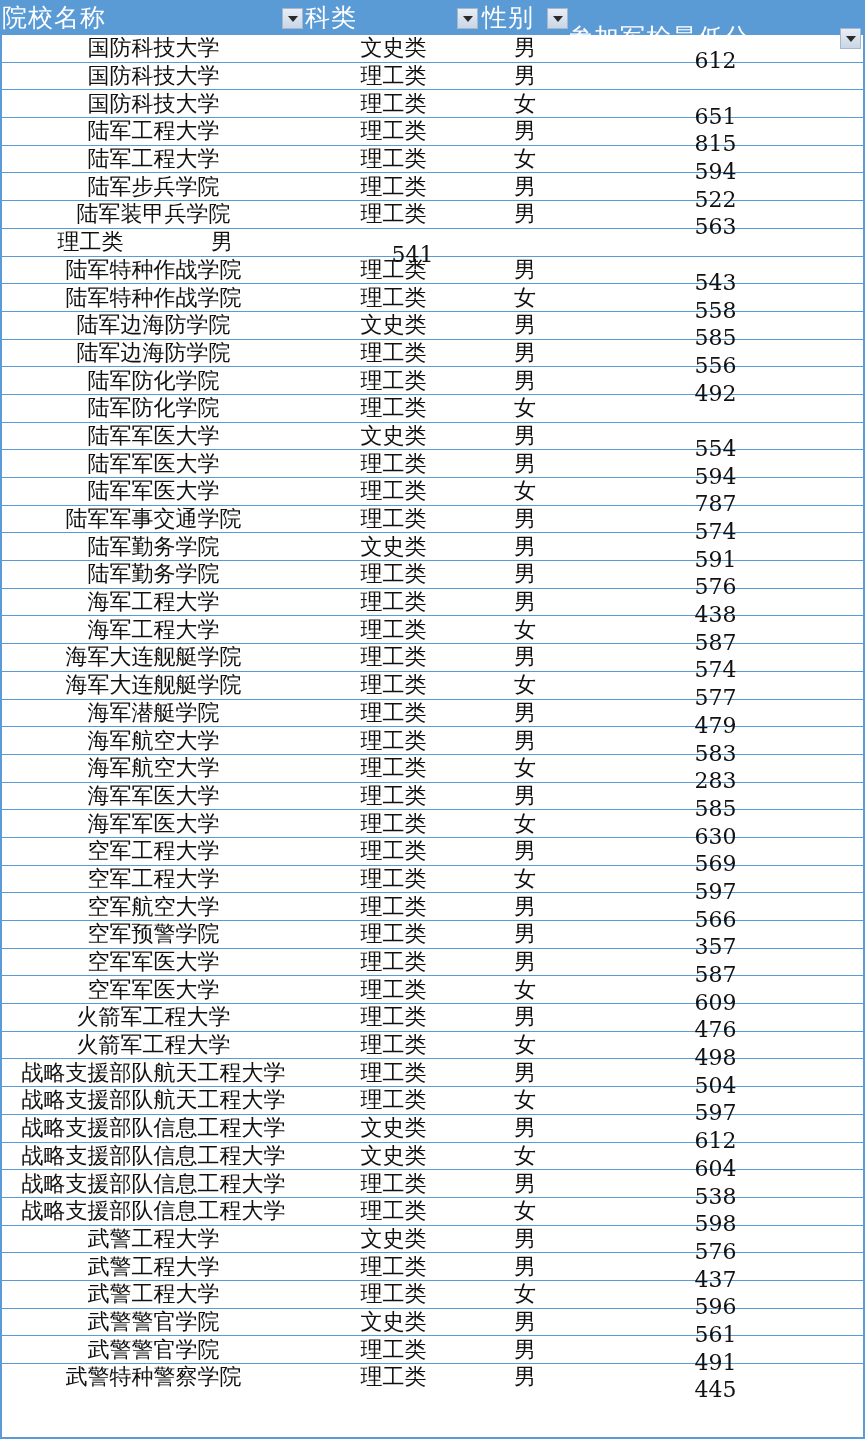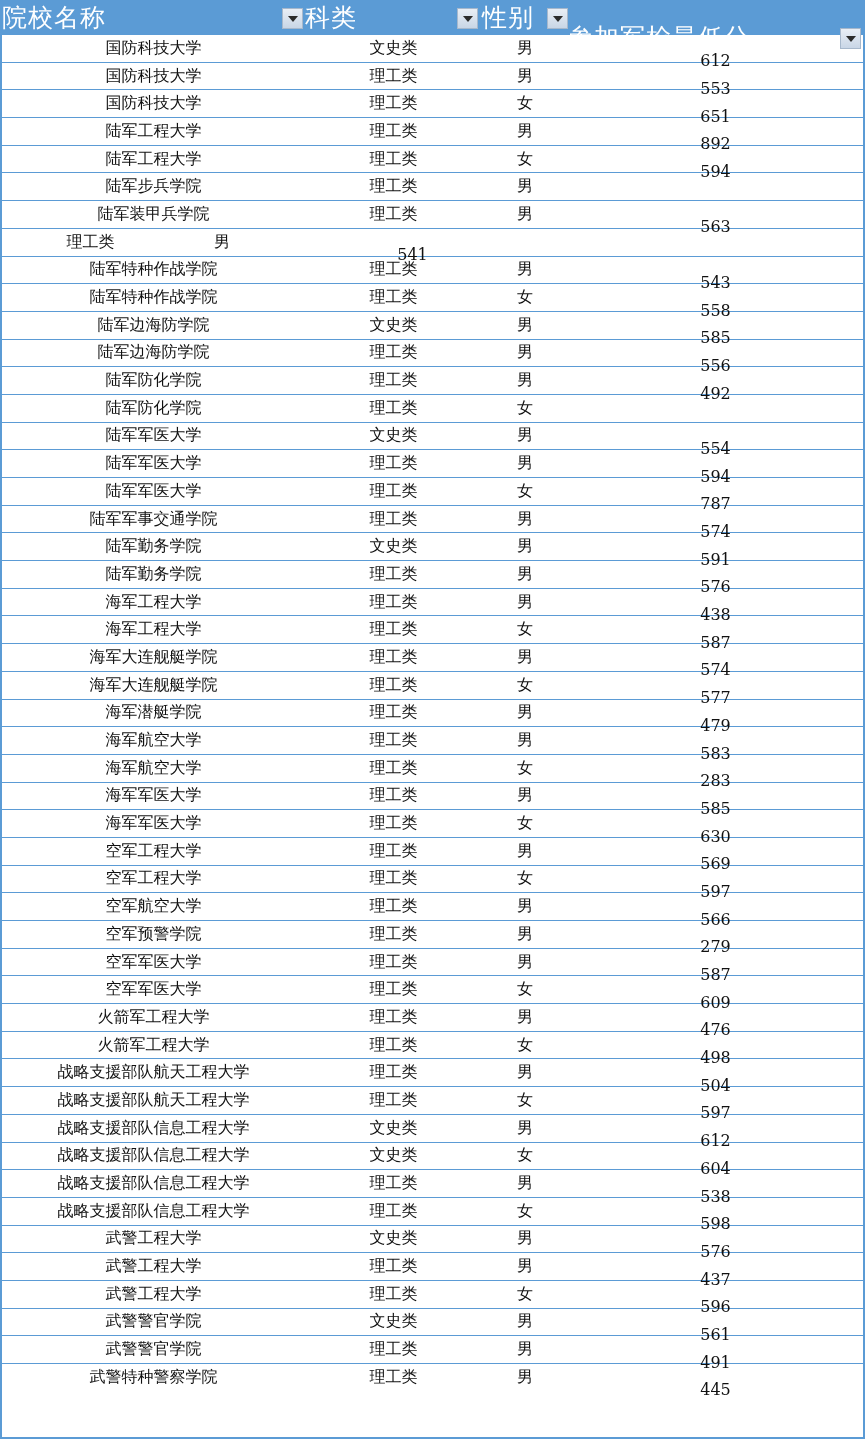--- a/index.html
+++ b/index.html
@@ -75,21 +75,21 @@
 
     .rows {
       position: relative;
     }
     .row {
       display: flex;
       height: 26.7px;
       border-top: 1.8px solid #5b9bd5;
       box-sizing: content-box;
       align-items: center;
-      font-size: 16px;
+      font-size: 22px;
       color: #111111;
     }
     .row:first-child { border-top: none; }
     .cell {
       display: flex;
       align-items: center;
       justify-content: center;
       white-space: nowrap;
       height: 100%;
     }
@@ -137,44 +137,44 @@
       <div class="row">
     <div class="cell name">国防科技大学</div>
     <div class="cell subject">文史类</div>
     <div class="cell gender">男</div>
     <div class="cell score">612</div>
   </div>
       <div class="row">
     <div class="cell name">国防科技大学</div>
     <div class="cell subject">理工类</div>
     <div class="cell gender">男</div>
-    <div class="cell score">553</div>
   </div>
       <div class="row">
     <div class="cell name">国防科技大学</div>
     <div class="cell subject">理工类</div>
     <div class="cell gender">女</div>
     <div class="cell score">651</div>
   </div>
       <div class="row">
     <div class="cell name">陆军工程大学</div>
     <div class="cell subject">理工类</div>
     <div class="cell gender">男</div>
-    <div class="cell score">892</div>
+    <div class="cell score">815</div>
   </div>
       <div class="row">
     <div class="cell name">陆军工程大学</div>
     <div class="cell subject">理工类</div>
     <div class="cell gender">女</div>
     <div class="cell score">594</div>
   </div>
       <div class="row">
     <div class="cell name">陆军步兵学院</div>
     <div class="cell subject">理工类</div>
     <div class="cell gender">男</div>
+    <div class="cell score">522</div>
   </div>
       <div class="row">
     <div class="cell name">陆军装甲兵学院</div>
     <div class="cell subject">理工类</div>
     <div class="cell gender">男</div>
     <div class="cell score">563</div>
   </div>
       <div class="row">
     <div class="cell subject">理工类</div>
     <div class="cell gender">男</div>
@@ -320,21 +320,21 @@
       <div class="row">
     <div class="cell name">空军航空大学</div>
     <div class="cell subject">理工类</div>
     <div class="cell gender">男</div>
     <div class="cell score">566</div>
   </div>
       <div class="row">
     <div class="cell name">空军预警学院</div>
     <div class="cell subject">理工类</div>
     <div class="cell gender">男</div>
-    <div class="cell score">279</div>
+    <div class="cell score">357</div>
   </div>
       <div class="row">
     <div class="cell name">空军军医大学</div>
     <div class="cell subject">理工类</div>
     <div class="cell gender">男</div>
     <div class="cell score">587</div>
   </div>
       <div class="row">
     <div class="cell name">空军军医大学</div>
     <div class="cell subject">理工类</div>

